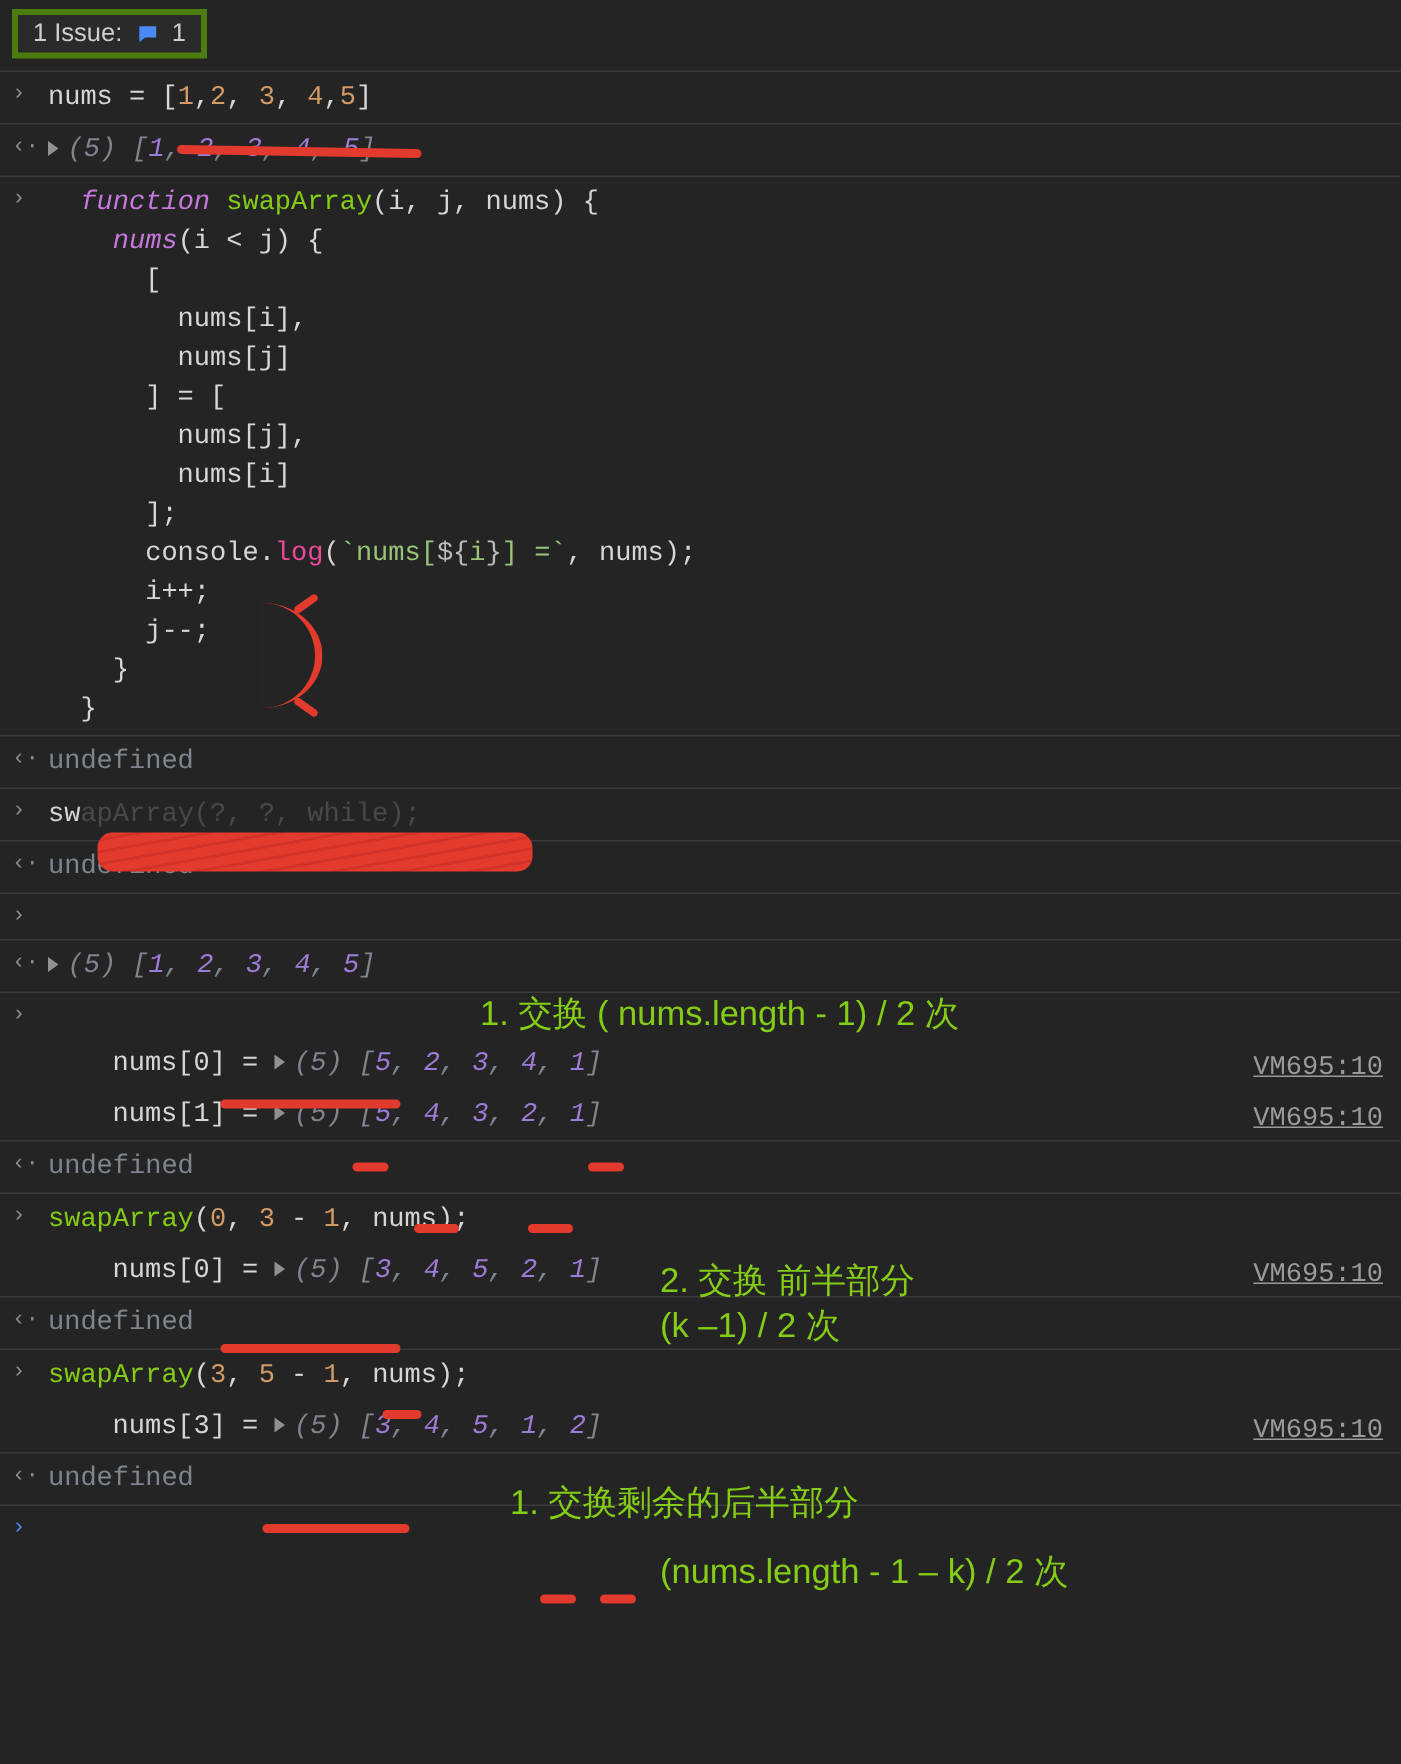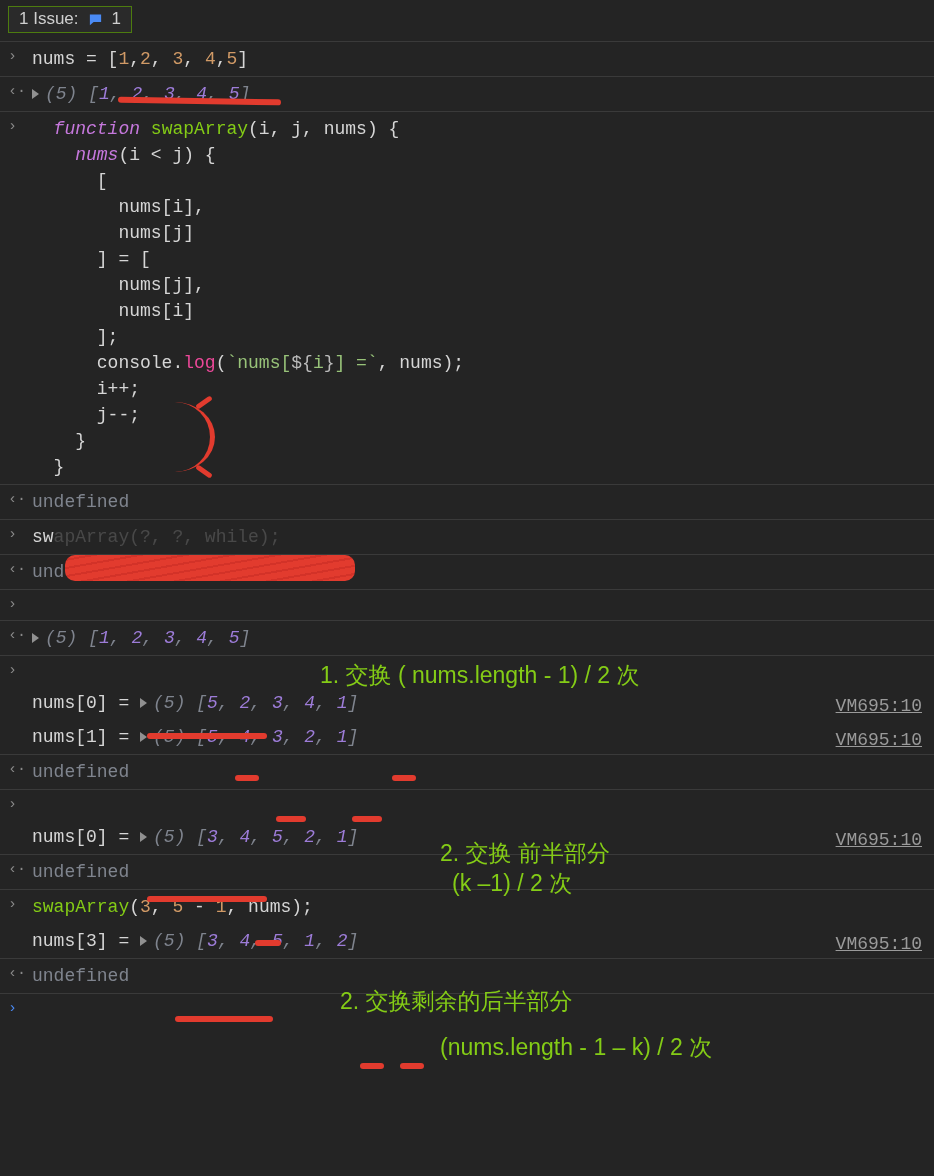--- a/index.html
+++ b/index.html
@@ -9,39 +9,39 @@
     font-size:18px;
     color:#d6d6d6;
     width:934px;
     height:1176px;
     position:relative;
   }
   .issue-bar {
     display:inline-flex;
     align-items:center;
     gap:8px;
-    border:1px solid #4d7c0f;
+    border:4px solid #4d7c0f;
     background:#2a2a2a;
     padding:2px 10px 3px 10px;
     margin:6px 0 8px 8px;
     font-family: -apple-system, sans-serif;
     font-size:17px;
     color:#cfcfcf;
   }
   .msg-icon {
     width:17px; height:15px; display:inline-block;
   }
   .row {
     display:flex;
     align-items:flex-start;
     border-top:1px solid #3a3a3a;
     padding:4px 6px 4px 6px;
     min-height:30px;
   }
-  .row.noborder { border-top:none; }
+  .row.noborder { border-top:none;margin-left:43px; }
   .gutter {
     width:26px;
     flex:0 0 26px;
     color:#8a8a8a;
     font-size:15px;
     line-height:22px;
     user-select:none;
     text-align:left;
     padding-left:2px;
   }
@@ -225,20 +225,23 @@
   </div>
 </div>
 <div class="row">
   <div class="gutter"><span class="lt">›</span>·</div>
   <div class="content"><span class="undef">undefined</span></div>
 </div>
 
 
 <div class="row">
   <div class="gutter">›</div>
+  <div class="content">
+      <pre><span class="name">swapArray</span>(<span class="num">0</span>, <span class="num">3</span> - <span class="num">1</span>, nums);</pre>
+    </div>
 </div>
 <div class="row noborder">
   <div class="gutter"></div>
   <div class="content">
     <span>nums[0] = </span>
     <span class="tri"></span><span class="grey">(5)</span>
     <span class="grey">[<span class="numA">3</span>, <span class="numA">4</span>, <span class="numA">5</span>, <span class="numA">2</span>, <span class="numA">1</span>]</span>
     <a class="vmlink">VM695:10</a>
   </div>
 </div>
@@ -285,27 +288,27 @@
 <div class="anno" style="left:320px; top:660px;">1. 交换 ( nums.length - 1) / 2 次</div>
 
 <div class="redline" style="left:147px; top:733px; width:120px; height:6px;"></div>
 
 <div class="redline" style="left:235px; top:775px; width:24px; height:6px;"></div>
 <div class="redline" style="left:392px; top:775px; width:24px; height:6px;"></div>
 <div class="redline" style="left:276px; top:816px; width:30px; height:6px;"></div>
 <div class="redline" style="left:352px; top:816px; width:30px; height:6px;"></div>
 
 <div class="anno" style="left:440px; top:838px;">2. 交换 前半部分</div>
-<div class="anno" style="left:440px; top:868px;margin-left:12px;">(k –1)  / 2 次</div>
+<div class="anno" style="left:440px; top:868px;">(k –1)  / 2 次</div>
 
 <div class="redline" style="left:147px; top:896px; width:120px; height:6px;"></div>
 
 <div class="redline" style="left:255px; top:940px; width:26px; height:6px;"></div>
 
-<div class="anno" style="left:340px; top:986px;">2. 交换剩余的后半部分</div>
+<div class="anno" style="left:340px; top:986px;">1. 交换剩余的后半部分</div>
 <div class="anno" style="left:440px; top:1032px;">(nums.length - 1 – k) / 2 次</div>
 
 <div class="redline" style="left:175px; top:1016px; width:98px; height:6px;"></div>
 
 <div class="redline" style="left:360px; top:1063px; width:24px; height:6px;"></div>
 <div class="redline" style="left:400px; top:1063px; width:24px; height:6px;"></div>
 
 
 
 

